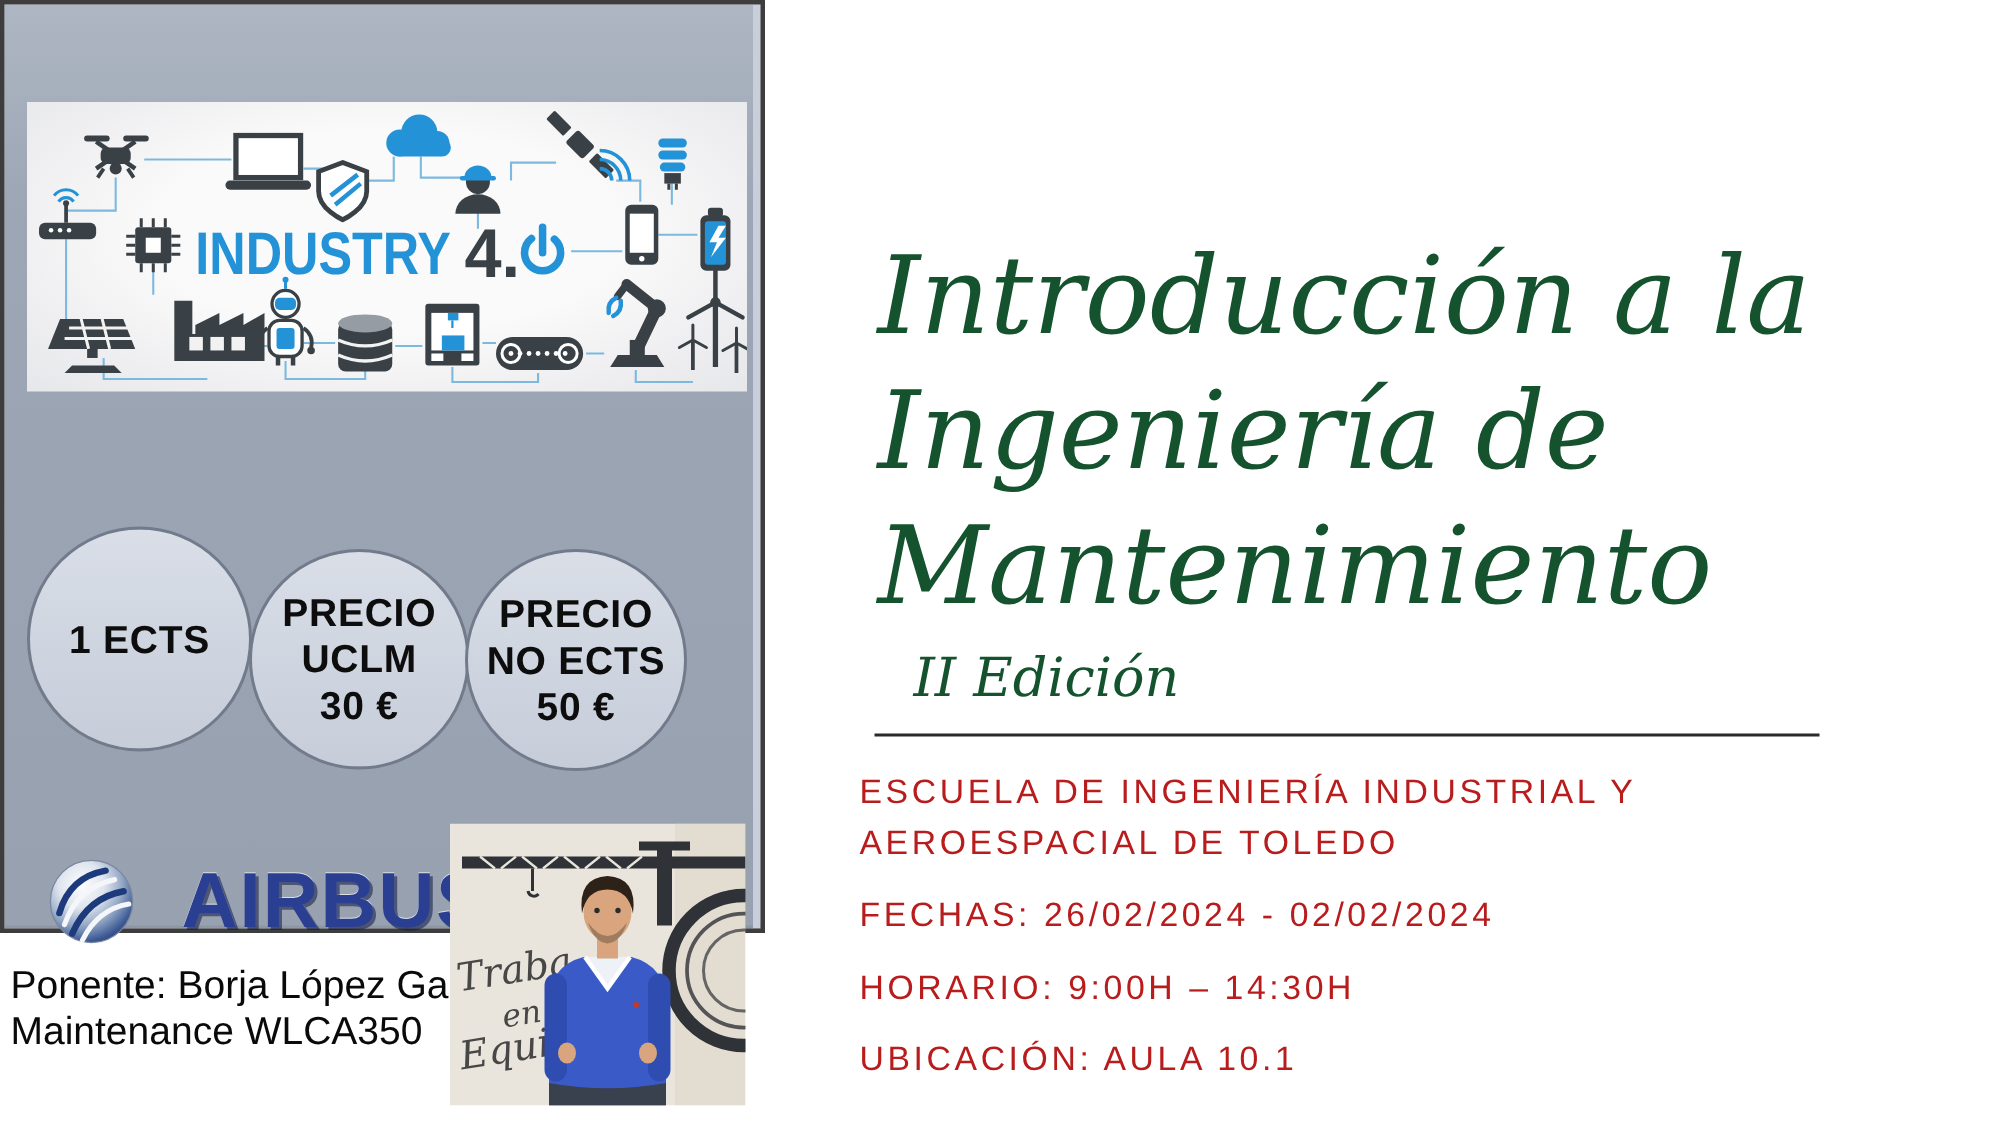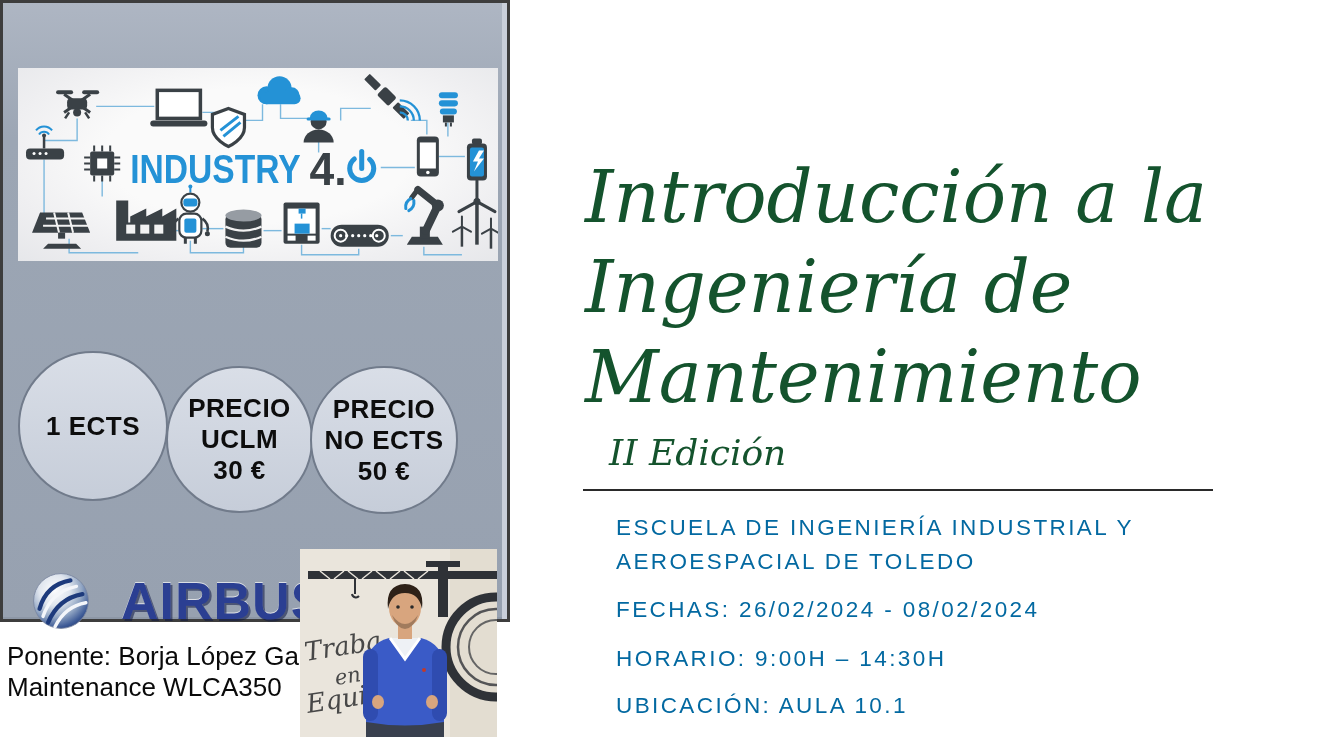--- a/index.html
+++ b/index.html
@@ -49,21 +49,21 @@
   
   .title-block {
     position:absolute; left:585px; top:152px;
     font-family:"DejaVu Serif", serif; font-style:italic; color:#14532d;
   }
   .title-line { font-size:72px; line-height:90px; white-space:nowrap; }
   .subtitle { font-size:36px; line-height:58px; margin-left:24px; margin-top:2px; }
 
   .divider { position:absolute; left:583px; top:489px; width:630px; height:2px; background:#2a2a2a; }
 
-  .details { position:absolute; left:573px; top:511px; width:705px; color:#0369a1;margin-left:43px; }
+  .details { position:absolute; left:573px; top:511px; width:705px; color:#b91c1c; }
   .detail-item { font-size:22.5px; line-height:34px; letter-spacing:2.4px; }
   .d-school   { margin-bottom:14px; }
   .d-dates    { margin-bottom:15px; }
   .d-schedule { margin-bottom:13px; }
 </style>
 </head>
 <body>
 
 <div class="slide">
 
@@ -372,18 +372,18 @@
     <div class="title-line">Introducción a la</div>
     <div class="title-line">Ingeniería de</div>
     <div class="title-line">Mantenimiento</div>
     <div class="subtitle">II Edición</div>
   </div>
 
   <div class="divider"></div>
 
   <div class="details">
     <div class="detail-item d-school">ESCUELA DE INGENIERÍA INDUSTRIAL Y AEROESPACIAL DE TOLEDO</div>
-    <div class="detail-item d-dates">FECHAS: 26/02/2024 - 08/02/2024</div>
+    <div class="detail-item d-dates">FECHAS: 26/02/2024 - 02/02/2024</div>
     <div class="detail-item d-schedule">HORARIO: 9:00H – 14:30H</div>
     <div class="detail-item d-location">UBICACIÓN: AULA 10.1</div>
   </div>
 
 </div>
 
 </body></html>

